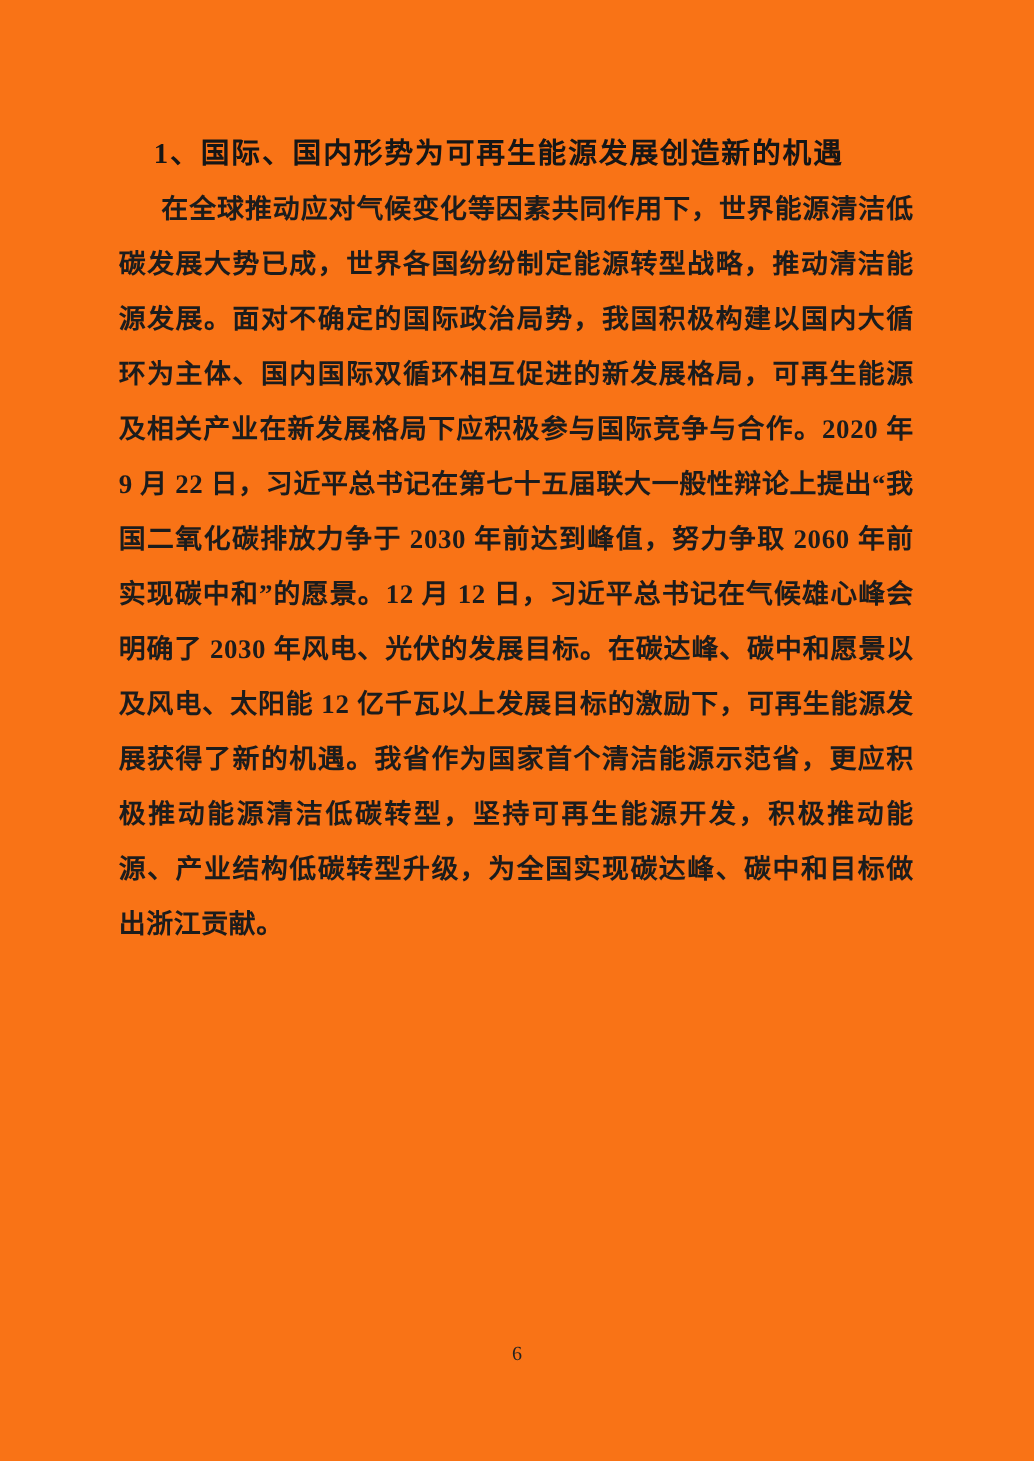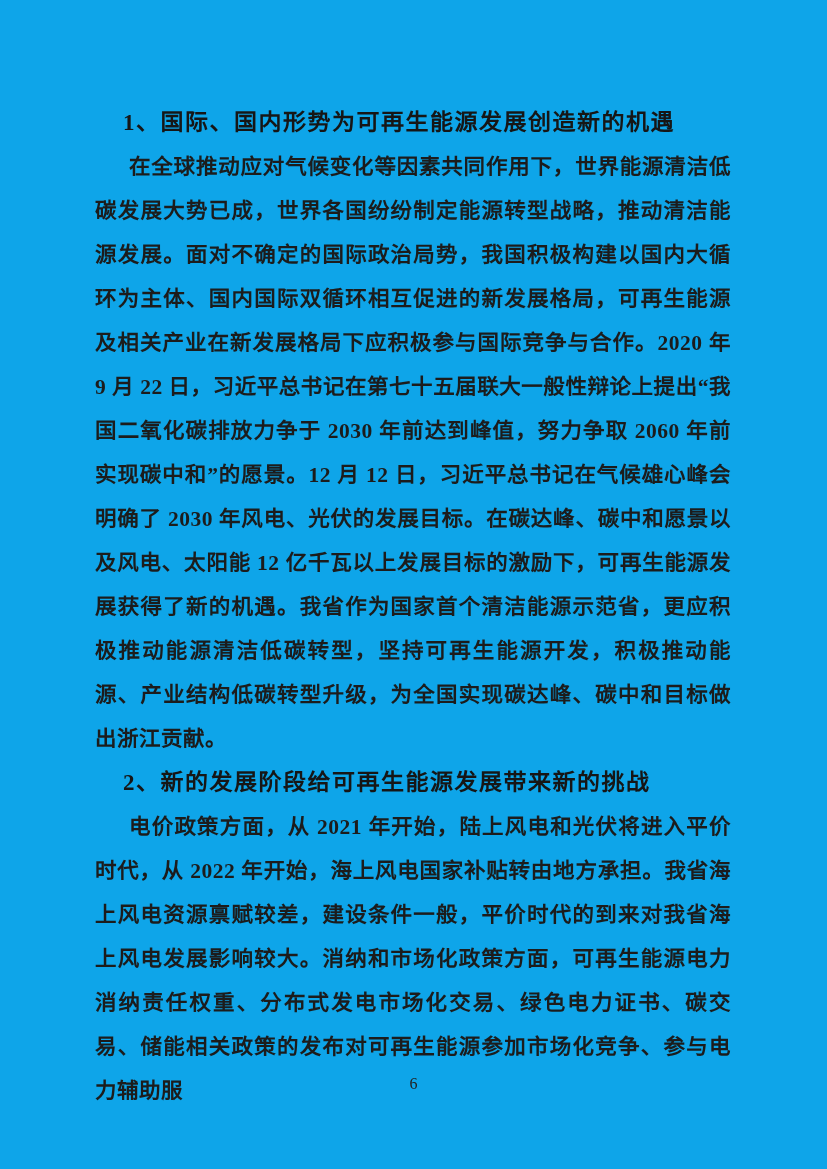--- a/index.html
+++ b/index.html
@@ -4,21 +4,21 @@
 <style>
   html, body {
     margin: 0;
     padding: 0;
     background: #ffffff;
   }
   .page {
     position: relative;
     width: 827px;
     height: 1169px;
-    background: #0ea5e9;
+    background: #f97316;
     overflow: hidden;
     font-family: "Liberation Serif", "DejaVu Serif", serif;
     color: #1c1c1c;
     -webkit-font-smoothing: antialiased;
   }
   .content {
     position: absolute;
     left: 95px;
     top: 101px;
     width: 636px;
@@ -60,22 +60,18 @@
 
 <div class="page">
 
   <div class="content">
 
     <section>
       <h2 class="section-heading">1、国际、国内形势为可再生能源发展创造新的机遇</h2>
       <p class="para">在全球推动应对气候变化等因素共同作用下，世界能源清洁低碳发展大势已成，世界各国纷纷制定能源转型战略，推动清洁能源发展。面对不确定的国际政治局势，我国积极构建以国内大循环为主体、国内国际双循环相互促进的新发展格局，可再生能源及相关产业在新发展格局下应积极参与国际竞争与合作。2020 年 9 月 22 日，习近平总书记在第七十五届联大一般性辩论上提出“我国二氧化碳排放力争于 2030 年前达到峰值，努力争取 2060 年前实现碳中和”的愿景。12 月 12 日，习近平总书记在气候雄心峰会明确了 2030 年风电、光伏的发展目标。在碳达峰、碳中和愿景以及风电、太阳能 12 亿千瓦以上发展目标的激励下，可再生能源发展获得了新的机遇。我省作为国家首个清洁能源示范省，更应积极推动能源清洁低碳转型，坚持可再生能源开发，积极推动能源、产业结构低碳转型升级，为全国实现碳达峰、碳中和目标做出浙江贡献。</p>
     </section>
 
-    <section>
-      <h2 class="section-heading">2、新的发展阶段给可再生能源发展带来新的挑战</h2>
-      <p class="para">电价政策方面，从 2021 年开始，陆上风电和光伏将进入平价时代，从 2022 年开始，海上风电国家补贴转由地方承担。我省海上风电资源禀赋较差，建设条件一般，平价时代的到来对我省海上风电发展影响较大。消纳和市场化政策方面，可再生能源电力消纳责任权重、分布式发电市场化交易、绿色电力证书、碳交易、储能相关政策的发布对可再生能源参加市场化竞争、参与电力辅助服</p>
-    </section>
 
   </div>
 
   <div class="page-number">6</div>
 
 </div>
 
 </body></html>

